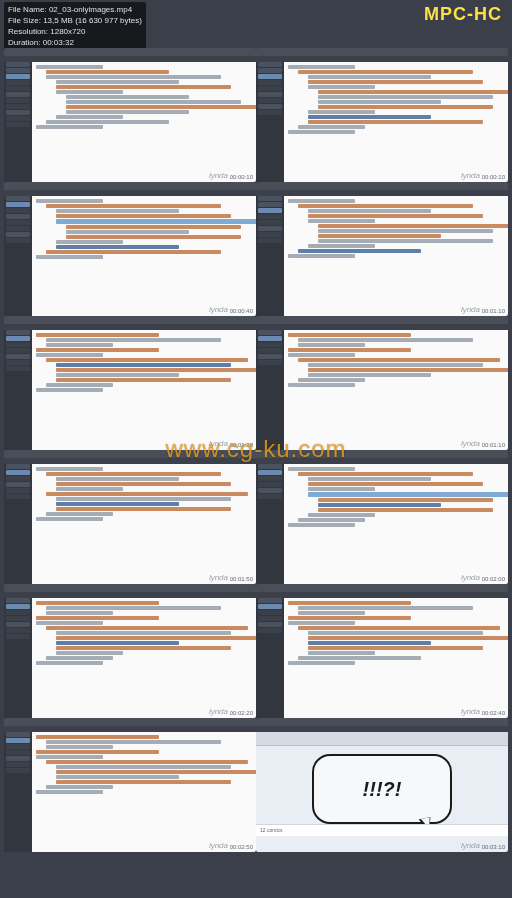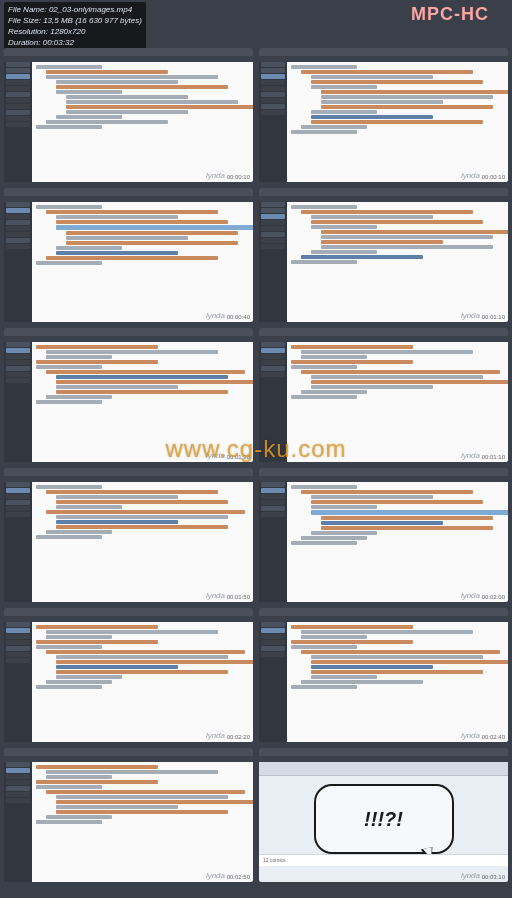--- a/index.html
+++ b/index.html
@@ -8,46 +8,45 @@
     height: 898px;
     background: #3a3f4a;
     font-family: "Segoe UI", Arial, sans-serif;
     font-size: 9px;
     position: relative;
     overflow: hidden;
   }
   .app-title {
     position: absolute;
     top: 4px;
-    right: 23px;
-    color: #fca5a5;
+    right: 10px;
+    color: #fde047;
     font-size: 18px;
     font-weight: 600;
     letter-spacing: 1px;
   }
   .info-box {
     position: absolute;
     top: 2px;
     left: 4px;
     background: rgba(0,0,0,0.6);
     color: #d8e0ec;
     font-size: 8px;
     line-height: 11px;
     padding: 2px 4px;
     border-radius: 2px;
   }
-  .info-row { white-space: nowrap; font-style: italic; }
+  .info-row { white-space: nowrap; }
   .thumb-grid {
     position: absolute;
     top: 48px;
     left: 4px;
     right: 4px;
     display: grid;
     grid-template-columns: 1fr 1fr;
-    gap: 6px;
   }
   .thumb {
     position: relative;
     height: 134px;
     background: #2e323a;
     border-radius: 2px;
     overflow: hidden;
     display: flex;
   }
   .menubar {

